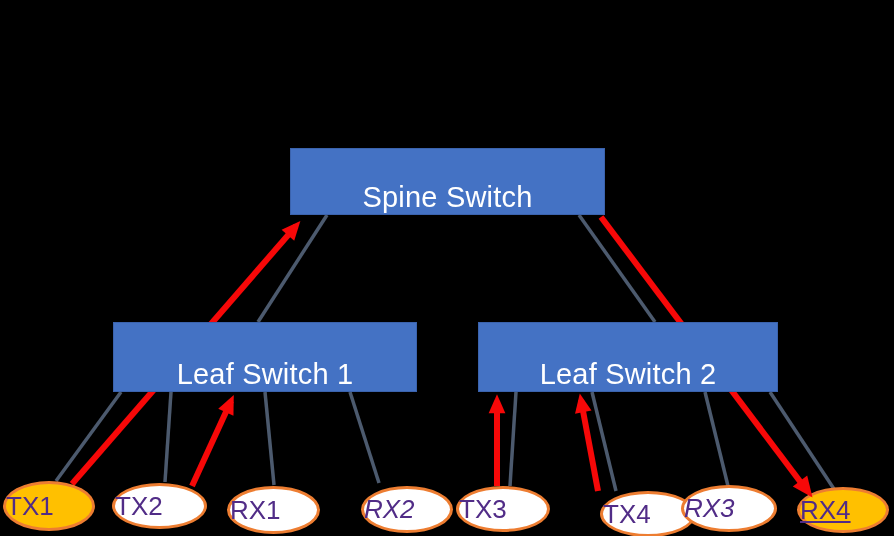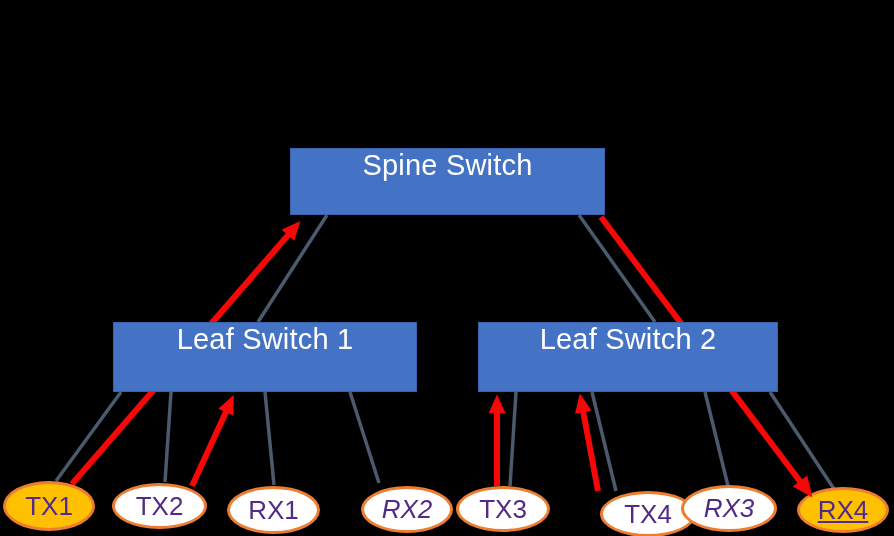--- a/index.html
+++ b/index.html
@@ -16,38 +16,38 @@
     left: 0; top: 0;
     width: 894px; height: 536px;
   }
   .overlay { pointer-events: none; }
   .switch {
     position: absolute;
     background: #4472C4;
     border: 1px solid #3b63ad;
     box-sizing: border-box;
     display: flex;
-    align-items: flex-start;
+    align-items: flex-end;
     justify-content: center;
     color: #ffffff;
     font-size: 29px;
     letter-spacing: 0.2px;
   }
   .switch.spine { left: 290px; top: 148px; width: 315px; height: 67px; }
   .switch.leaf1 { left: 113px; top: 322px; width: 304px; height: 70px; }
   .switch.leaf2 { left: 478px; top: 322px; width: 300px; height: 70px; }
   .endpoint {
     position: absolute;
     box-sizing: border-box;
     border: 3px solid #ED7D31;
     border-radius: 50%;
     background: #ffffff;
     display: flex;
     align-items: center;
-    justify-content: center;
+    justify-content: flex-start;
     color: #512c87;
     font-size: 26px;
   }
   .endpoint.gold { background: #FFC000; }
   .ep-tx1 { left: 3px;   top: 481px; width: 92px; height: 50px; }
   .ep-tx2 { left: 112px; top: 483px; width: 95px; height: 46px; }
   .ep-rx1 { left: 227px; top: 486px; width: 93px; height: 48px; }
   .ep-rx2 { left: 361px; top: 486px; width: 92px; height: 47px; font-style: italic; }
   .ep-tx3 { left: 456px; top: 486px; width: 94px; height: 46px; }
   .ep-tx4 { left: 600px; top: 491px; width: 96px; height: 46px; }

